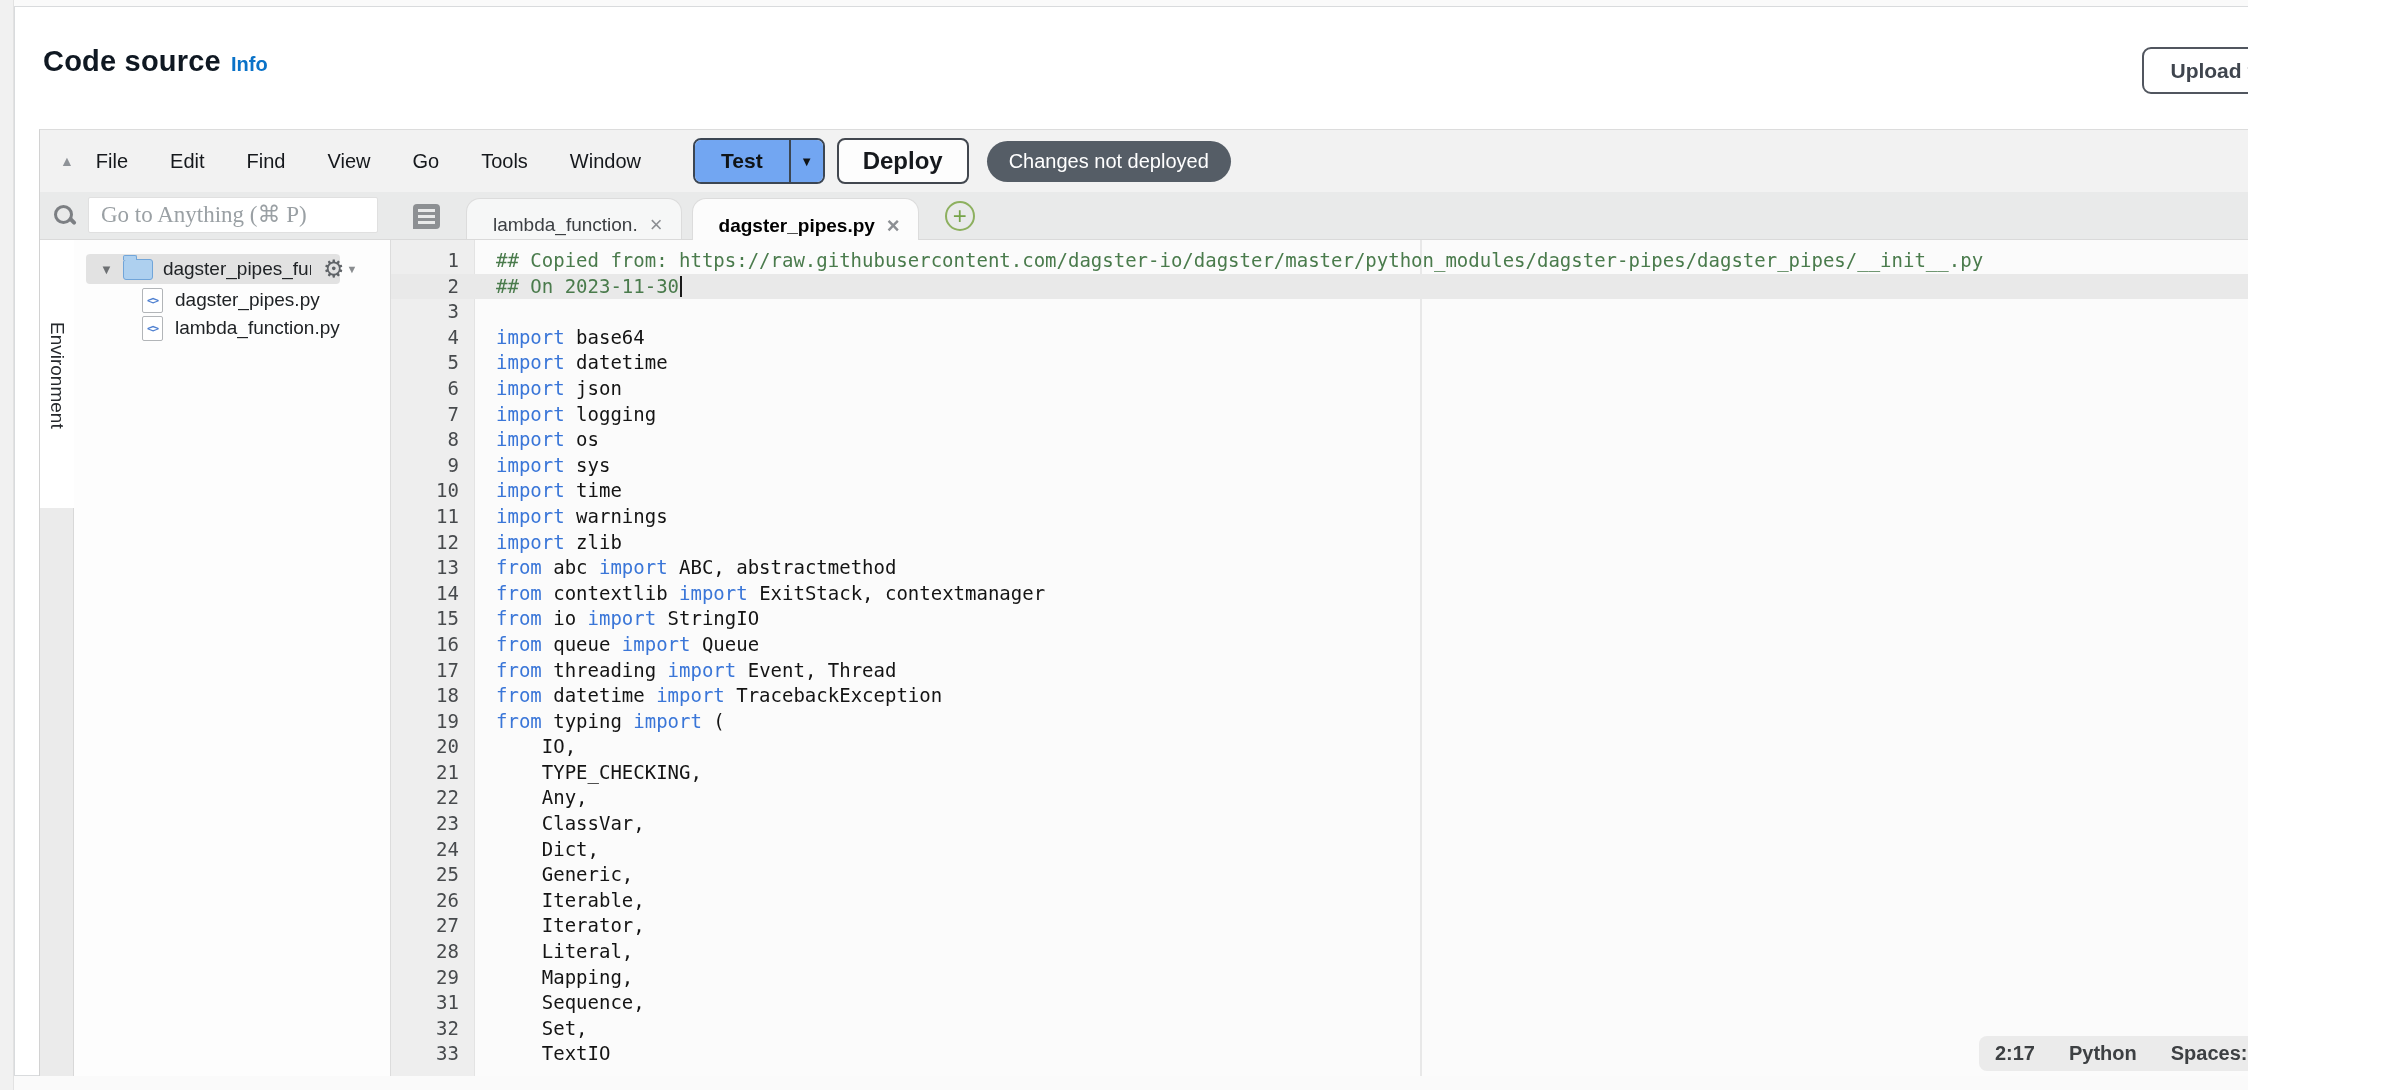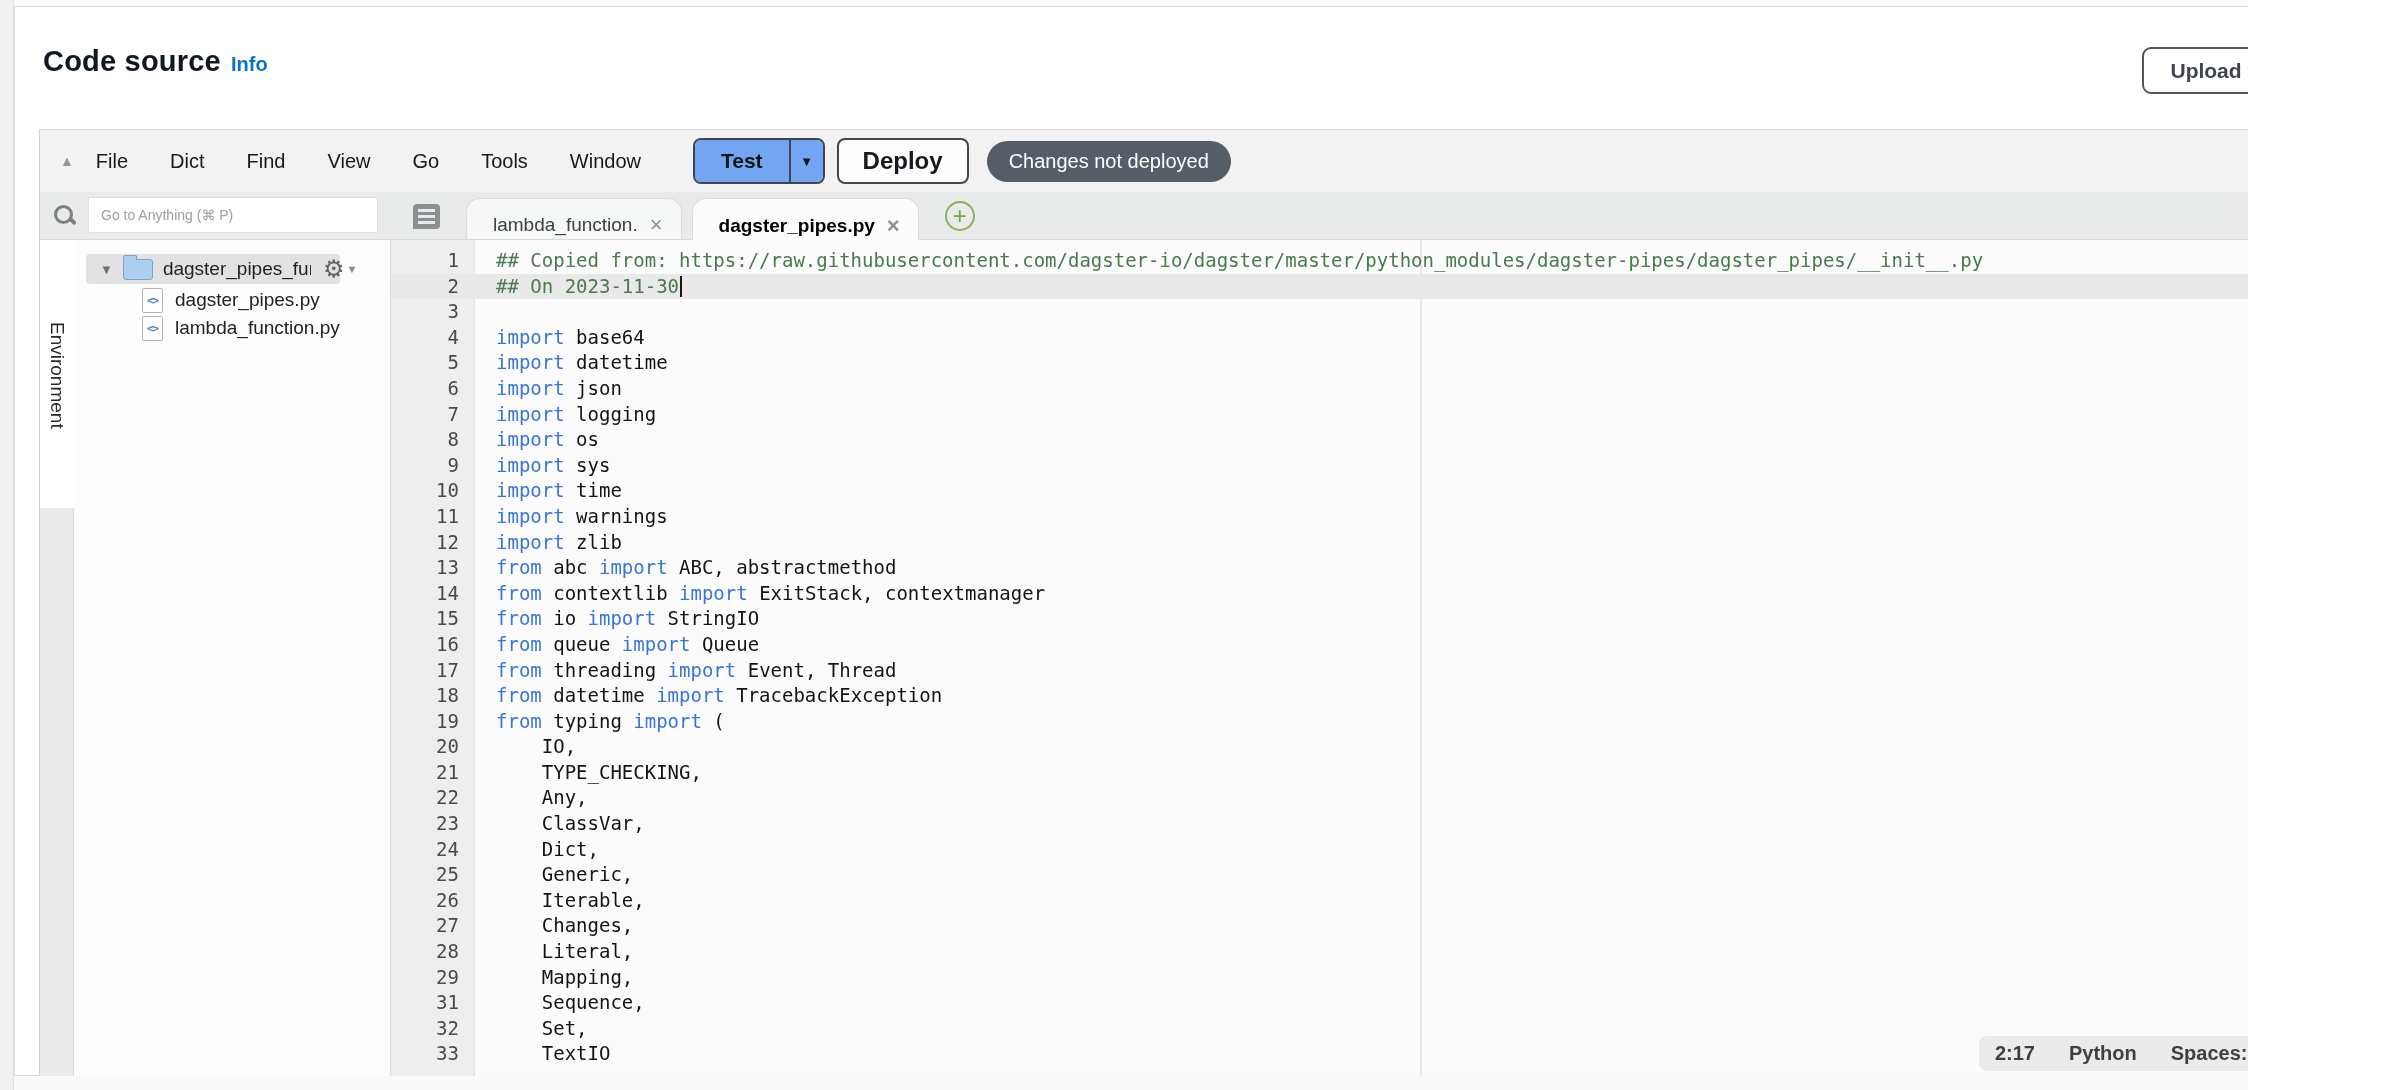--- a/index.html
+++ b/index.html
@@ -36,21 +36,21 @@
   .mb-right { margin-left:auto; display:flex; align-items:center; gap:20px; }
   .expand-ic { width:34px; height:34px; cursor:pointer; }
   .gear-big { font-size:40px; color:#545a62; line-height:34px; cursor:pointer; }
 
   
   .tabrow { height:48px; background:#e9eaea; border-bottom:1px solid #dadada; display:flex; align-items:flex-end; flex:0 0 auto; }
   .search-cell { width:351px; height:48px; display:flex; align-items:center; padding-left:12px; flex:0 0 auto; }
   .mag { position:relative; width:24px; height:24px; margin-right:12px; flex:0 0 auto; }
   .mag::before { content:""; position:absolute; left:2px; top:2px; width:13px; height:13px; border:3px solid #7c7f83; border-radius:50%; }
   .mag::after { content:""; position:absolute; left:16px; top:16px; width:9px; height:3.5px; background:#7c7f83; border-radius:2px; transform:rotate(45deg); }
-  .goto-input { width:290px; height:36px; border:1px solid #e0e0e0; border-radius:2px; background:#fff; padding:0 12px; font-size:14px; color:#a16207; outline:none; font-family:Liberation Sans, sans-serif; }
+  .goto-input { width:290px; height:36px; border:1px solid #e0e0e0; border-radius:2px; background:#fff; padding:0 12px; font-size:23px; color:#a16207; outline:none; font-family:Liberation Serif, serif; }
   .goto-input::placeholder { color:#9aa0a4; }
   .tablist-ic { width:27px; height:25px; margin:0 0 10px 22px; background:#8d9093; border-radius:4px 4px 4px 0; position:relative; cursor:pointer; flex:0 0 auto; }
   .tablist-ic::before { content:""; position:absolute; left:5px; top:5px; right:5px; height:15px;
       background:repeating-linear-gradient(#e9eaea 0 3px, #8d9093 3px 6px); }
   .tabs { display:flex; align-items:flex-end; margin-left:26px; }
   .tab { height:41px; display:flex; align-items:center; padding:12px 18px 0 26px; background:#f6f7f7; border:1px solid #dcdcdc; border-bottom:none; border-radius:14px 14px 0 0; margin-right:10px; font-size:19px; color:#3c3f43; cursor:pointer; position:relative; }
   .tab.active { background:#fcfcfc; font-weight:700; color:#000; margin-bottom:-1px; height:42px; z-index:2; }
   .tab .close { margin-left:12px; color:#8c8f93; font-size:22px; line-height:18px; cursor:pointer; }
   .newtab { width:30px; height:30px; border:2px solid #8db05f; border-radius:50%; color:#76a449; font-size:24px; line-height:26px; text-align:center; margin:0 0 8px 16px; cursor:pointer; }
 
@@ -108,21 +108,21 @@
         <span class="caret">▼</span>
       </div>
     </div>
 
     <div class="ide">
 
       <div class="menubar">
         <span class="collapse-tri">▲</span>
         <div class="menu-items" id="menu-items">
             <span class="menu-item">File</span>
-            <span class="menu-item">Dict</span>
+            <span class="menu-item">Edit</span>
             <span class="menu-item">Find</span>
             <span class="menu-item">View</span>
             <span class="menu-item">Go</span>
             <span class="menu-item">Tools</span>
             <span class="menu-item">Window</span>
           </div>
         <div class="test-split">
           <span class="test-main">Test</span>
           <span class="test-arrow">▼</span>
         </div>
@@ -217,21 +217,21 @@
               <div class="cl"><span class="ln">17</span><span class="src"><span class="tok-k">from</span><span class="tok-t"> threading </span><span class="tok-k">import</span><span class="tok-t"> Event, Thread</span></span></div>
               <div class="cl"><span class="ln">18</span><span class="src"><span class="tok-k">from</span><span class="tok-t"> datetime </span><span class="tok-k">import</span><span class="tok-t"> TracebackException</span></span></div>
               <div class="cl"><span class="ln">19</span><span class="src"><span class="tok-k">from</span><span class="tok-t"> typing </span><span class="tok-k">import</span><span class="tok-t"> (</span></span></div>
               <div class="cl"><span class="ln">20</span><span class="src"><span class="tok-t">    IO,</span></span></div>
               <div class="cl"><span class="ln">21</span><span class="src"><span class="tok-t">    TYPE_CHECKING,</span></span></div>
               <div class="cl"><span class="ln">22</span><span class="src"><span class="tok-t">    Any,</span></span></div>
               <div class="cl"><span class="ln">23</span><span class="src"><span class="tok-t">    ClassVar,</span></span></div>
               <div class="cl"><span class="ln">24</span><span class="src"><span class="tok-t">    Dict,</span></span></div>
               <div class="cl"><span class="ln">25</span><span class="src"><span class="tok-t">    Generic,</span></span></div>
               <div class="cl"><span class="ln">26</span><span class="src"><span class="tok-t">    Iterable,</span></span></div>
-              <div class="cl"><span class="ln">27</span><span class="src"><span class="tok-t">    Changes,</span></span></div>
+              <div class="cl"><span class="ln">27</span><span class="src"><span class="tok-t">    Iterator,</span></span></div>
               <div class="cl"><span class="ln">28</span><span class="src"><span class="tok-t">    Literal,</span></span></div>
               <div class="cl"><span class="ln">29</span><span class="src"><span class="tok-t">    Mapping,</span></span></div>
               <div class="cl"><span class="ln">31</span><span class="src"><span class="tok-t">    Sequence,</span></span></div>
               <div class="cl"><span class="ln">32</span><span class="src"><span class="tok-t">    Set,</span></span></div>
               <div class="cl"><span class="ln">33</span><span class="src"><span class="tok-t">    TextIO</span></span></div>
             </div>
           <div class="vscroll"></div>
           <div class="statusbar">
             <span class="sitem">2:17</span>
             <span class="sitem">Python</span>

